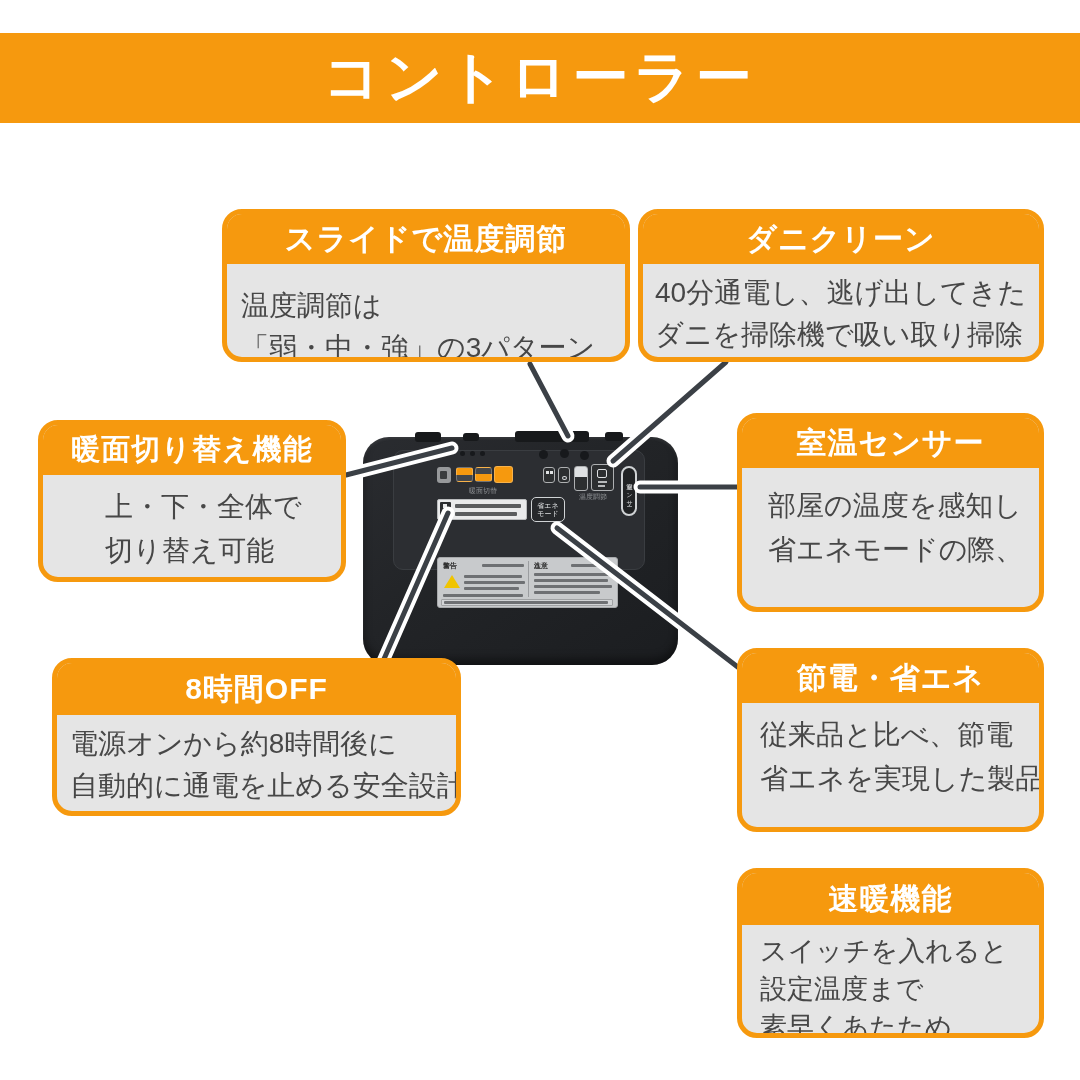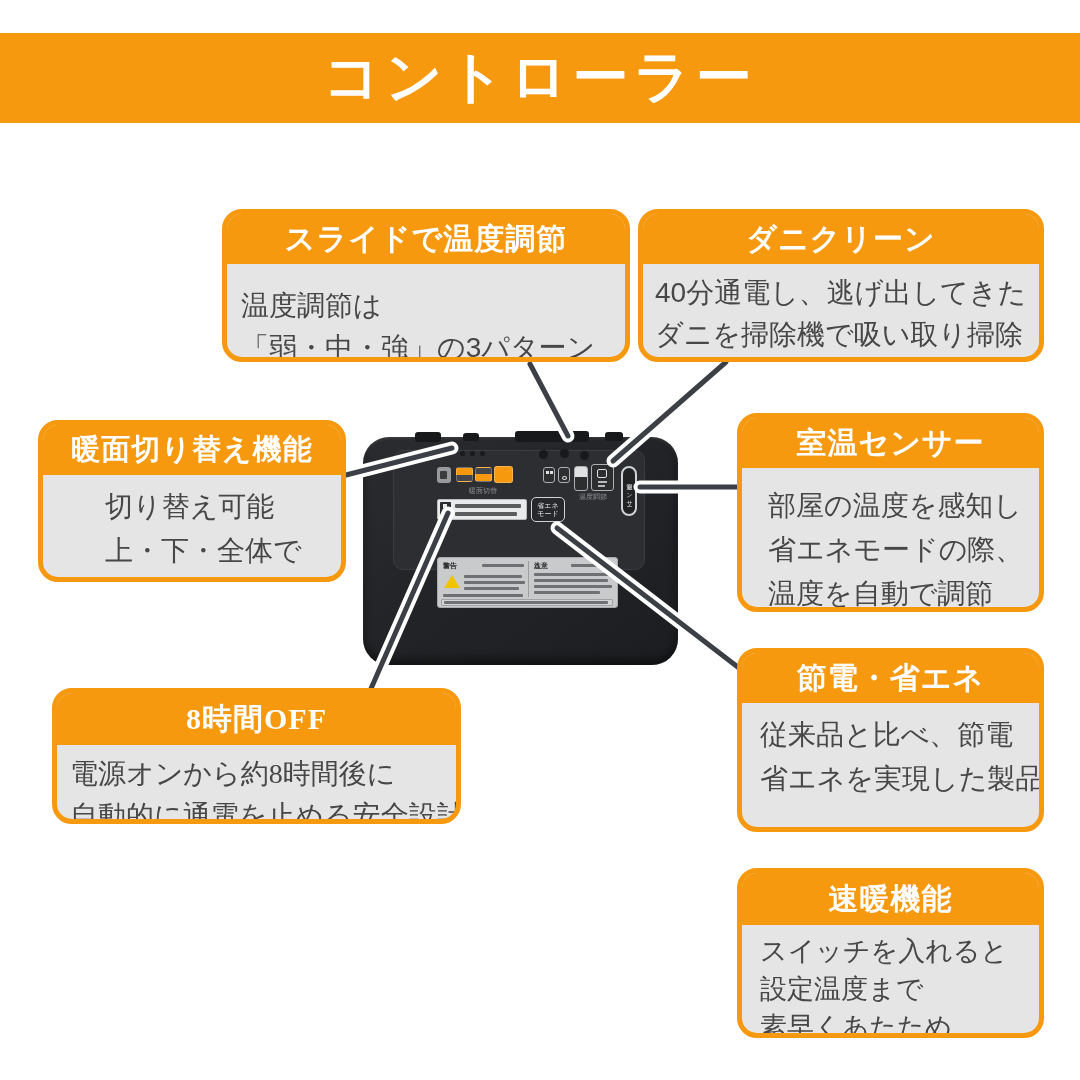--- a/index.html
+++ b/index.html
@@ -199,35 +199,34 @@
     <div class="hd" style="height:50px;">ダニクリーン</div>
     <div class="bd" style="padding:8px 0 16px 12px;line-height:42px;">
       <div class="ln">40分通電し、逃げ出してきた</div>
       <div class="ln">ダニを掃除機で吸い取り掃除</div>
     </div>
   </div>
 
   <div class="callout" style="left:38px;top:420px;width:308px;height:162px;">
     <div class="hd" style="height:50px;font-size:29px;">暖面切り替え機能</div>
     <div class="bd" style="padding:10px 0 0 62px;line-height:44px;">
+      <div class="ln">上・下・全体で</div>
       <div class="ln">切り替え可能</div>
-      <div class="ln">上・下・全体で</div>
     </div>
   </div>
 
   <div class="callout" style="left:737px;top:413px;width:307px;height:199px;">
     <div class="hd" style="height:50px;">室温センサー</div>
     <div class="bd" style="padding:16px 0 0 26px;line-height:44px;">
       <div class="ln">部屋の温度を感知し</div>
       <div class="ln">省エネモードの際、</div>
-      <div class="ln">温度を自動で調節</div>
-    </div>
-  </div>
-
-  <div class="callout" style="left:52px;top:688px;width:409px;height:136px;font-family:Liberation Serif, serif;">
+    </div>
+  </div>
+
+  <div class="callout" style="left:52px;top:658px;width:409px;height:158px;">
     <div class="hd" style="height:52px;">8時間OFF</div>
     <div class="bd" style="padding:8px 0 0 13px;line-height:42px;">
       <div class="ln">電源オンから約8時間後に</div>
       <div class="ln">自動的に通電を止める安全設計</div>
     </div>
   </div>
 
   <div class="callout" style="left:737px;top:648px;width:307px;height:184px;">
     <div class="hd" style="height:50px;">節電・省エネ</div>
     <div class="bd" style="padding:10px 0 0 18px;line-height:44px;">

